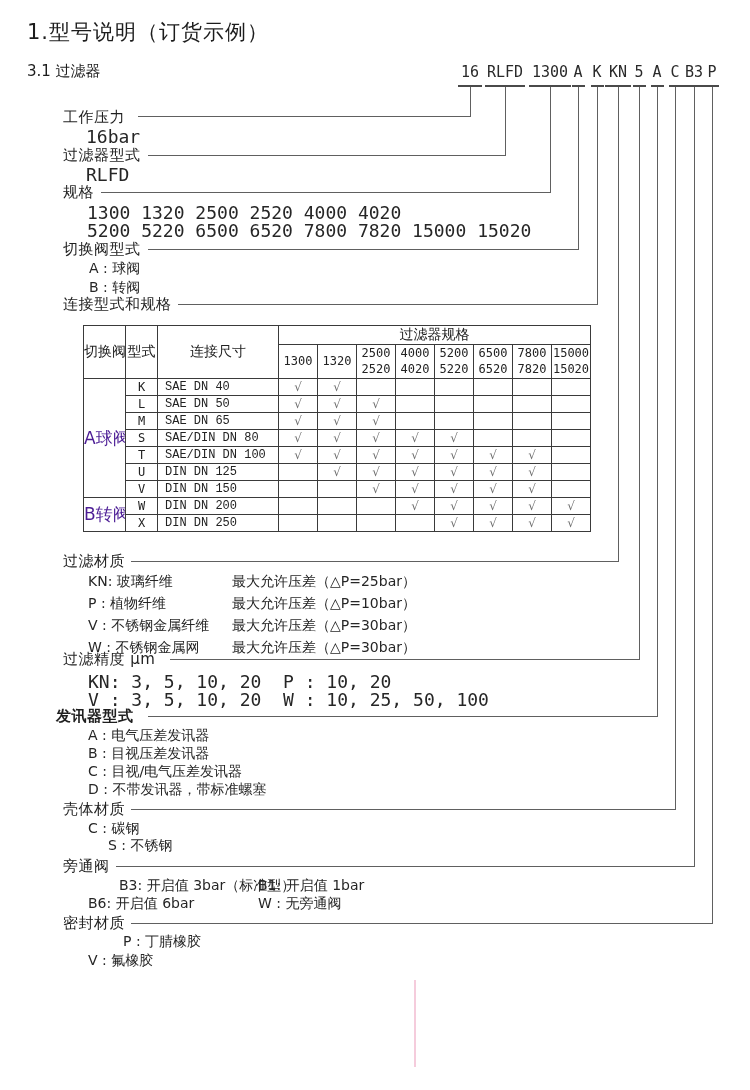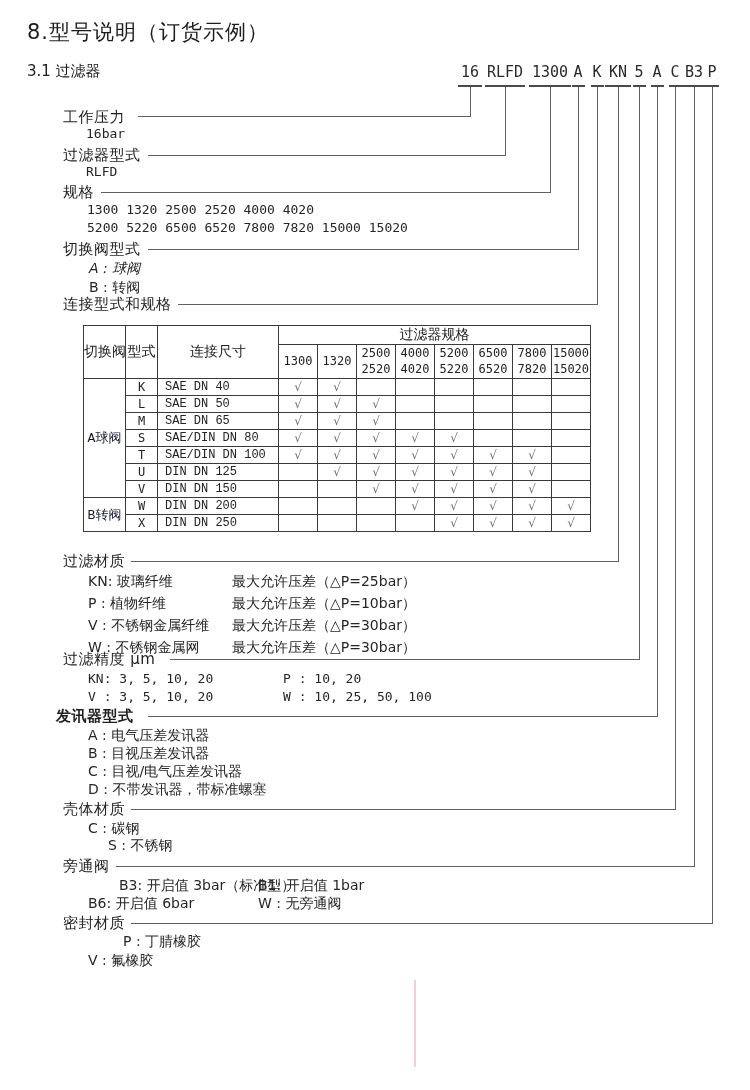--- a/index.html
+++ b/index.html
@@ -9,36 +9,36 @@
   }
   .abs{position:absolute;white-space:pre;}
   .page-title{font-size:21px;letter-spacing:1px;color:#1c1c1c;}
   .subtitle{font-size:15px;color:#1c1c1c;}
   .code-seg{font-size:15px;font-family:"DejaVu Sans Mono","DejaVu Sans",monospace;transform:translateX(-50%);color:#2a2a2a;}
   .tick{position:absolute;height:2px;background:#4a4a4a;}
   .vline{position:absolute;width:1px;background:#606060;}
   .hline{position:absolute;height:1px;background:#606060;}
   .sec-title{font-size:15px;color:#1f1f1f;letter-spacing:0.5px;}
   .item{font-size:14px;color:#262626;}
-  .item.lat{font-size:13px;font-family:"DejaVu Sans Mono","DejaVu Sans",monospace;}
+  .item.lat{font-size:18px;font-family:"DejaVu Sans Mono","DejaVu Sans",monospace;}
   .spec-table{border-collapse:collapse;table-layout:fixed;width:507px;background:#fff;}
   .spec-table td,.spec-table th{border:1px solid #3a3a3a;padding:0;text-align:center;vertical-align:middle;font-weight:normal;overflow:hidden;}
   .th-cjk{font-size:14px;color:#222;}
   .spec-num{font-family:"DejaVu Sans Mono","DejaVu Sans",monospace;font-size:12px;line-height:1.3;color:#222;}
-  .group-cell{font-size:13px;color:#0f172a;font-family:Liberation Mono, monospace;}
+  .group-cell{font-size:17px;color:#4c1d95;}
   .code-cell{font-family:"DejaVu Sans Mono","DejaVu Sans",monospace;font-size:12px;color:#222;}
   .size-cell{font-family:Liberation Mono, monospace;font-size:12px;text-align:left !important;padding-left:7px !important;color:#222;}
   .check-cell{color:#6d6d6d;font-size:12px;}
   .pink-line{position:absolute;width:2px;background:#f3c3d6;opacity:.85;}
 </style>
 </head>
 <body>
 
 <div class="page">
-  <div class="abs page-title" style="left:27px;top:18px;">8.型号说明（订货示例）</div>
+  <div class="abs page-title" style="left:27px;top:18px;">1.型号说明（订货示例）</div>
   <div class="abs subtitle" style="left:27px;top:62px;">3.1 过滤器</div>
 
   <div id="code-row">
       <div class="abs code-seg" style="left: 470px; top: 63px;">16</div>
       <div class="tick" style="left: 458px; top: 85px; width: 24px;"></div>
       <div class="abs code-seg" style="left: 505px; top: 63px;">RLFD</div>
       <div class="tick" style="left: 485px; top: 85px; width: 40px;"></div>
       <div class="abs code-seg" style="left: 550px; top: 63px;">1300</div>
       <div class="tick" style="left: 529px; top: 85px; width: 42px;"></div>
       <div class="abs code-seg" style="left: 578px; top: 63px;">A</div>
@@ -84,21 +84,21 @@
     </div>
   <div id="sections">
       <div class="abs sec-title" style="left: 63px; top: 108px;">工作压力</div>
       <div class="abs item lat" style="left: 86px; top: 126px;">16bar</div>
       <div class="abs sec-title" style="left: 63px; top: 146px;">过滤器型式</div>
       <div class="abs item lat" style="left: 86px; top: 164px;">RLFD</div>
       <div class="abs sec-title" style="left: 63px; top: 183px;">规格</div>
       <div class="abs item lat" style="left: 87px; top: 202px;">1300 1320 2500 2520 4000 4020</div>
       <div class="abs item lat" style="left: 87px; top: 220px;">5200 5220 6500 6520 7800 7820 15000 15020</div>
       <div class="abs sec-title" style="left: 63px; top: 240px;">切换阀型式</div>
-      <div class="abs item" style="left: 89px; top: 260px; font-style: italic;">A : 球阀</div>
+      <div class="abs item" style="left: 89px; top: 260px;">A : 球阀</div>
       <div class="abs item" style="left: 89px; top: 279px;">B : 转阀</div>
       <div class="abs sec-title" style="left: 63px; top: 295px;">连接型式和规格</div>
       <div class="abs sec-title" style="left: 63px; top: 552px;">过滤材质</div>
       <div class="abs item" style="left: 88px; top: 573px;">KN: 玻璃纤维</div>
       <div class="abs item" style="left: 232px; top: 573px;">最大允许压差（△P=25bar）</div>
       <div class="abs item" style="left: 88px; top: 595px;">P : 植物纤维</div>
       <div class="abs item" style="left: 232px; top: 595px;">最大允许压差（△P=10bar）</div>
       <div class="abs item" style="left: 88px; top: 617px;">V : 不锈钢金属纤维</div>
       <div class="abs item" style="left: 232px; top: 617px;">最大允许压差（△P=30bar）</div>
       <div class="abs item" style="left: 88px; top: 639px;">W : 不锈钢金属网</div>

